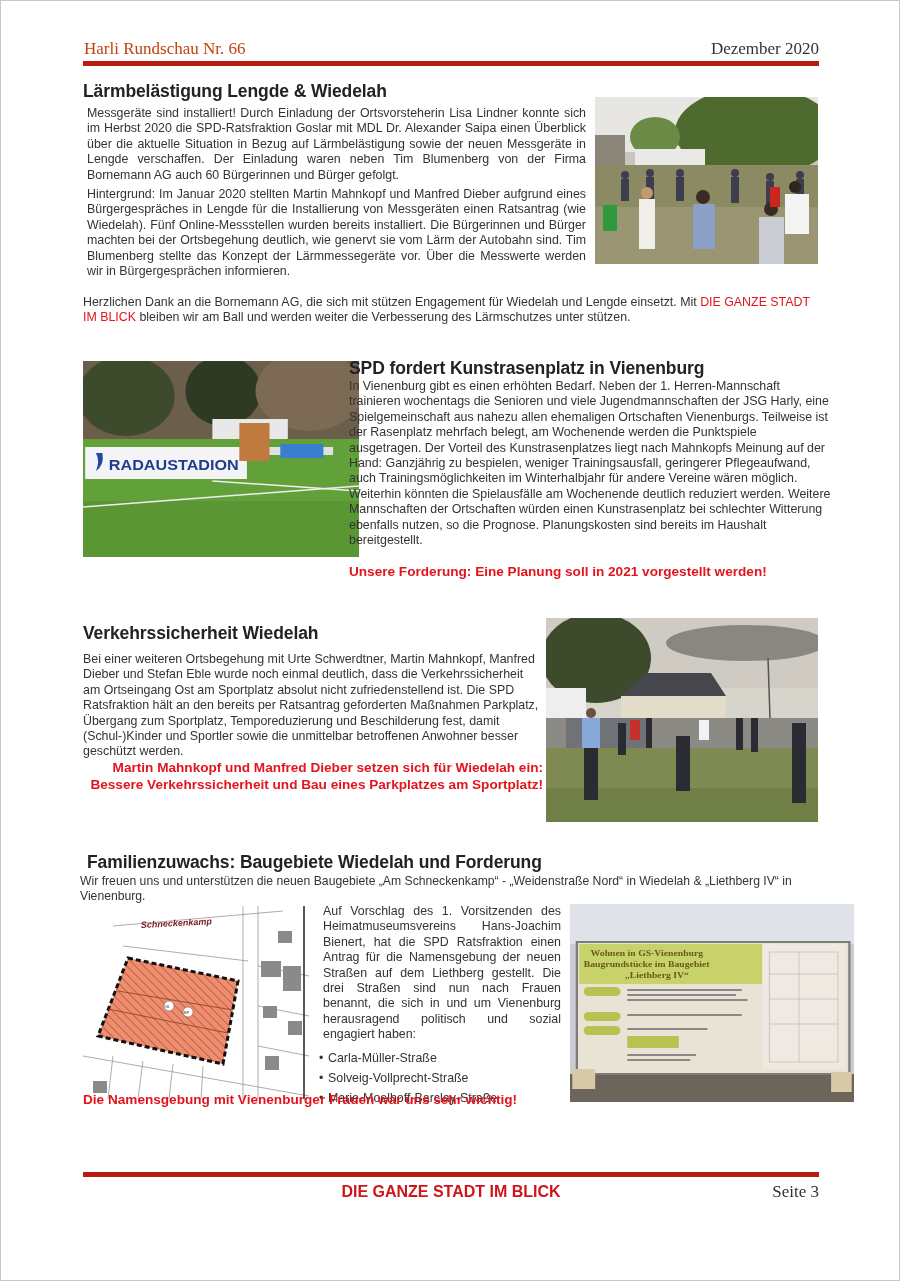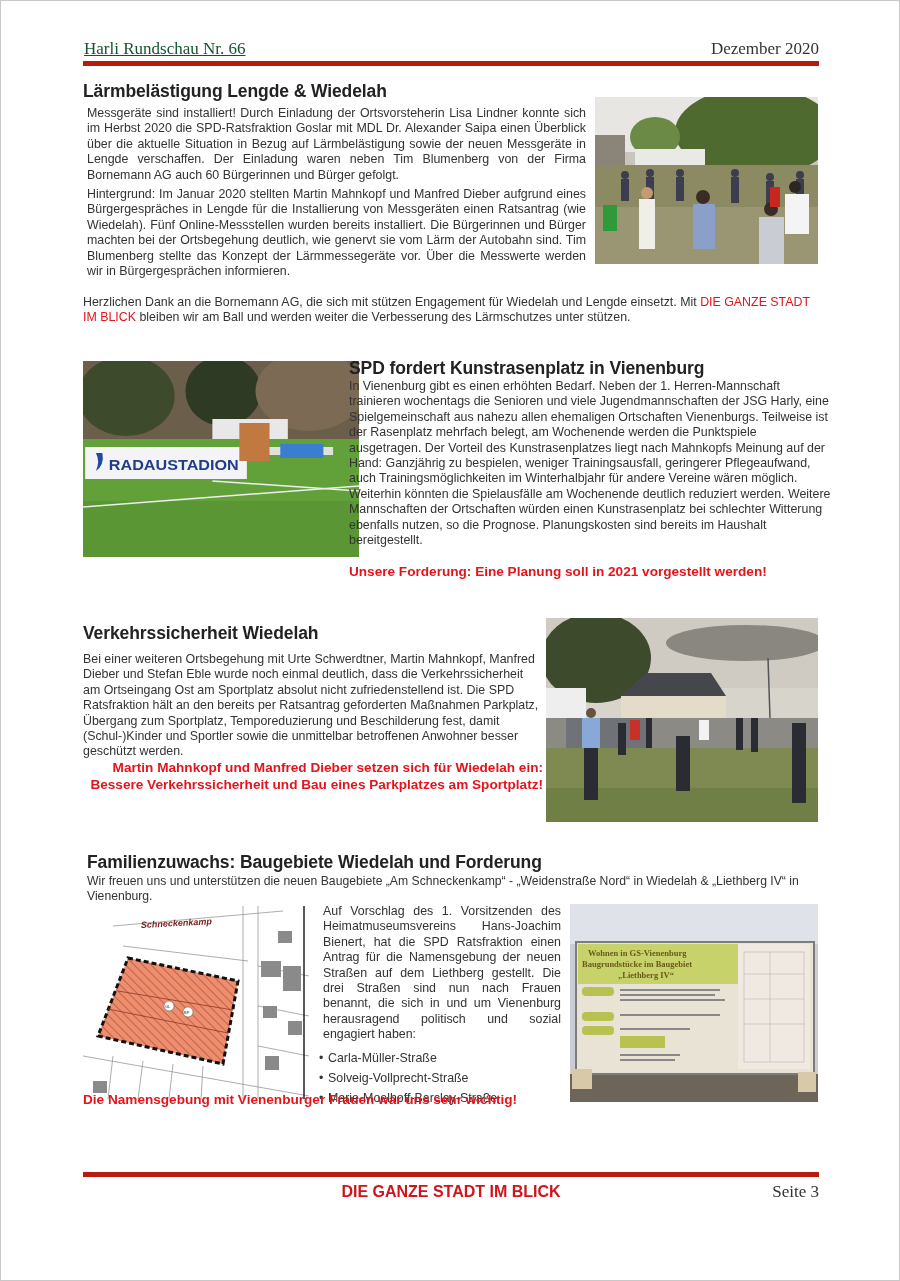--- a/index.html
+++ b/index.html
@@ -2,21 +2,21 @@
 <html><head>
 <meta charset="utf-8">
 <style>
   html, body { margin: 0; padding: 0; background: #ffffff; }
   body { width: 900px; height: 1281px; position: relative; overflow: hidden; }
   .page { position: absolute; left: 0; top: 0; width: 898px; height: 1279px; border: 1px solid #c8c8c8; background: #fff; }
   .serif { font-family: "Liberation Serif", "DejaVu Serif", serif; }
   .sans { font-family: "Liberation Sans", "DejaVu Sans", sans-serif; }
   .abs { position: absolute; }
 
-  .hdr-left { left: 83px; top: 38px; font-size: 17px; color: #14532d; text-decoration: underline; }
+  .hdr-left { left: 83px; top: 38px; font-size: 17px; color: #c2410c; }
   .hdr-right { right: 80px; top: 38px; font-size: 17px; color: #333; }
   .rule { left: 82px; width: 736px; height: 5px; background: #b71c10; }
 
   .h2 { font-weight: bold; color: #222; font-size: 17.5px; letter-spacing: -0.1px; }
   .body { font-size: 12.4px; line-height: 15.4px; color: #333; }
   .just { text-align: justify; }
   .red { color: #e3141b; }
   .red-ital { color: #e3141b; font-weight: bold; font-size: 13.6px; line-height: 17px; }
   p { margin: 4px; }
 
@@ -135,21 +135,21 @@
       </g>
       <rect x="36" y="100" width="18" height="30" fill="#88a8d8"></rect>
       <circle cx="45" cy="95" r="5" fill="#6a5040"></circle>
       <rect x="84" y="102" width="10" height="20" fill="#c8302a"></rect>
       <rect x="153" y="102" width="10" height="20" fill="#f2f2f2"></rect>
       <line x1="222" y1="40" x2="224" y2="100" stroke="#555" stroke-width="1.5"></line>
     </svg>
   </div>
 
   <div class="abs sans h2" style="left:86px; top:851px;">Familienzuwachs: Baugebiete Wiedelah und Forderung</div>
-  <div class="abs sans body" style="left:86px; top:873px; width:740px; font-size:12.2px; line-height:15px;">Wir freuen uns und unterstützen die neuen Baugebiete „Am Schneckenkamp“ - „Weidenstraße Nord“ in Wiedelah &amp; „Liethberg IV“ in Vienenburg.</div>
+  <div class="abs sans body" style="left:79px; top:873px; width:740px; font-size:12.2px; line-height:15px;">Wir freuen uns und unterstützen die neuen Baugebiete „Am Schneckenkamp“ - „Weidenstraße Nord“ in Wiedelah &amp; „Liethberg IV“ in Vienenburg.</div>
   <div class="abs photo" style="left:82px; top:905px; width:226px; height:193px;">
     <svg viewBox="0 0 226 193" preserveAspectRatio="none">
       <defs>
         <pattern id="hatch" width="6" height="6" patternUnits="userSpaceOnUse" patternTransform="rotate(-45)">
           <rect width="6" height="6" fill="#ee8e6e"></rect>
           <line x1="0" y1="0" x2="0" y2="6" stroke="#8a3a25" stroke-width="1"></line>
         </pattern>
       </defs>
       <rect width="226" height="193" fill="#ffffff"></rect>
       <g stroke="#8a8a8a" stroke-width="0.7" fill="none">
@@ -187,21 +187,21 @@
     </svg>
   </div>
   <div class="abs sans body just" style="left:318px; top:899px; width:246px;">
     <p>Auf Vorschlag des 1. Vorsitzenden des Heimatmuseumsvereins Hans-Joachim Bienert, hat die SPD Ratsfraktion einen Antrag für die Namensgebung der neuen Straßen auf dem Liethberg gestellt. Die drei Straßen sind nun nach Frauen benannt, die sich in und um Vienenburg herausragend politisch und sozial engagiert haben:</p>
     <ul class="bullets">
       <li>Carla-Müller-Straße</li>
       <li>Solveig-Vollprecht-Straße</li>
       <li>Marie-Moelhoff-Barclay-Straße</li>
     </ul>
   </div>
-  <div class="abs photo" style="left:569px; top:903px; width:248px; height:198px;">
+  <div class="abs photo" style="left:569px; top:903px; width:284px; height:198px;">
     <svg viewBox="0 0 248 198" preserveAspectRatio="none">
       <rect width="248" height="198" fill="#c9ccd2"></rect>
       <rect x="0" y="0" width="248" height="40" fill="#dfe2e8"></rect>
       <rect x="0" y="170" width="248" height="28" fill="#6e655a"></rect>
       <rect x="6" y="38" width="238" height="132" fill="#e9e3d6" stroke="#7c7c7c" stroke-width="2"></rect>
       <rect x="8" y="40" width="160" height="40" fill="#c8d26a"></rect>
       <rect x="168" y="40" width="72" height="125" fill="#efe9e2"></rect>
       <g stroke="#b0a8a8" stroke-width="0.5" fill="none">
         <rect x="174" y="48" width="60" height="110"></rect>
         <line x1="174" y1="70" x2="234" y2="70"></line>

